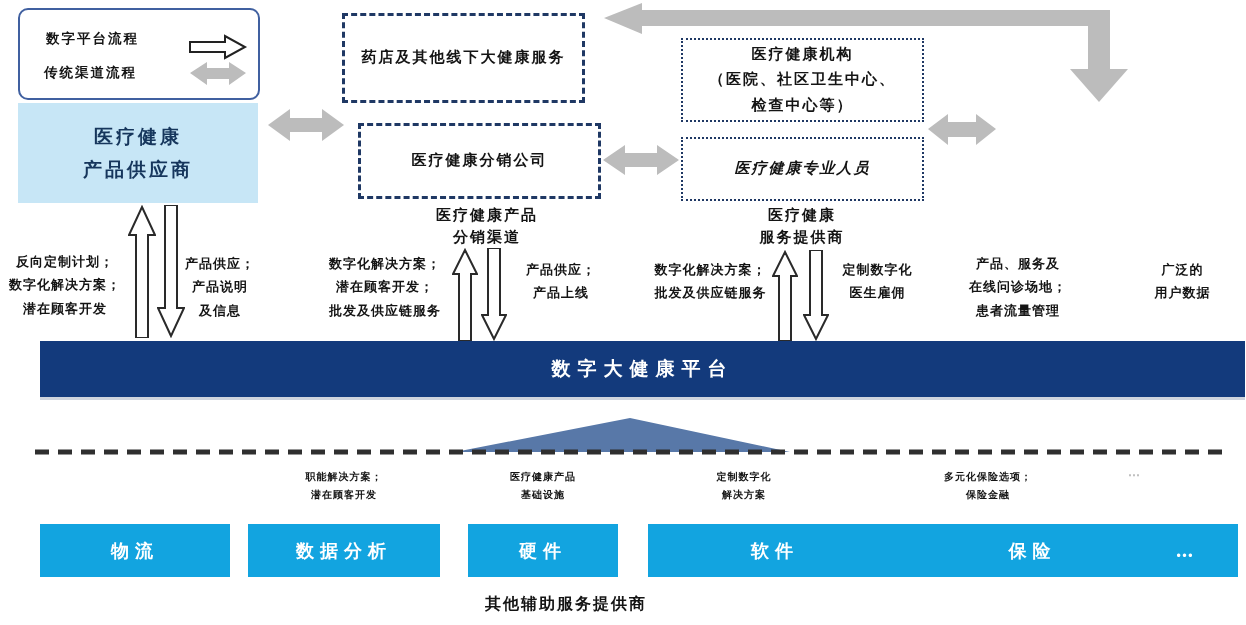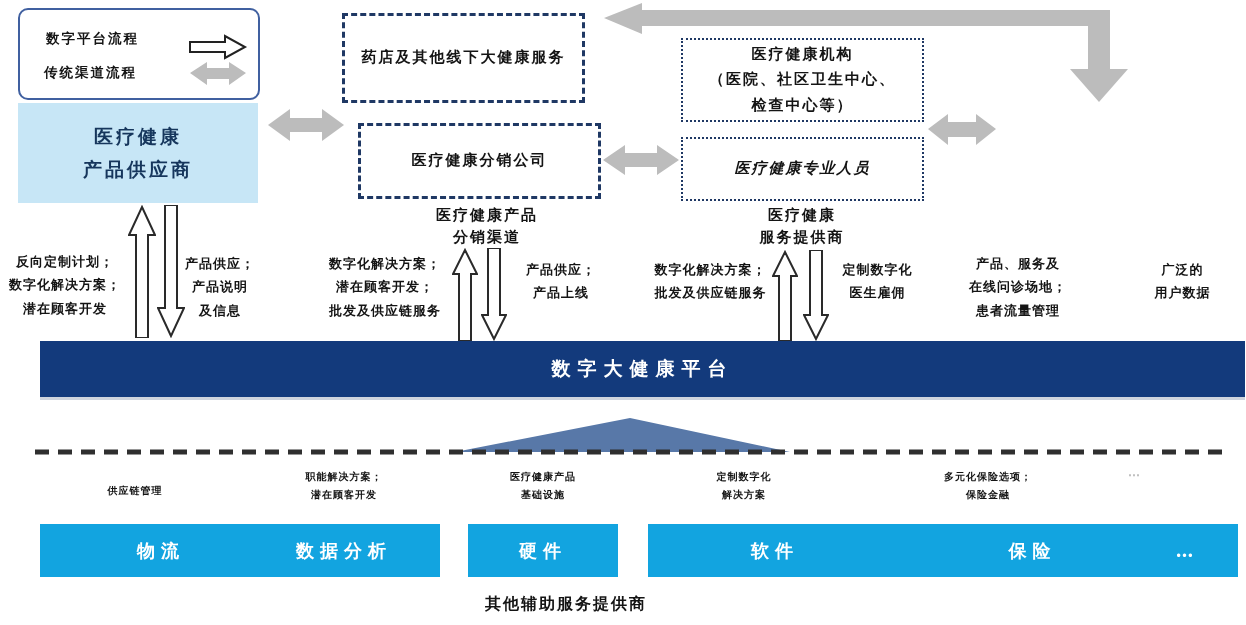--- a/index.html
+++ b/index.html
@@ -135,32 +135,31 @@
 
   <div class="abs center platform txt">数字大健康平台</div>
 
   <svg class="abs" style="left:455px;top:416px;" width="335" height="36" viewBox="0 0 335 36">
     <polygon points="0,36 175,2 335,36" fill="#5878a8"></polygon>
   </svg>
   <svg class="abs" style="left:35px;top:449px;" width="1190" height="6" viewBox="0 0 1190 6">
     <line x1="0" y1="3" x2="1190" y2="3" stroke="#2f2f2f" stroke-width="5" stroke-dasharray="14 9"></line>
   </svg>
 
-  <div class="abs support-label txt" style="left:55px;top:482px;width:160px;">供应链管理</div>
   <div class="abs support-label txt" style="left:254px;top:468px;width:180px;">职能解决方案；
 潜在顾客开发</div>
   <div class="abs support-label txt" style="left:458px;top:468px;width:170px;">医疗健康产品
 基础设施</div>
   <div class="abs support-label txt" style="left:664px;top:468px;width:160px;">定制数字化
 解决方案</div>
   <div class="abs support-label txt" style="left:903px;top:468px;width:170px;">多元化保险选项；
 保险金融</div>
   <div class="abs support-label faint-dots txt" style="left:1115px;top:465px;width:40px;">⋯</div>
 
-  <div class="abs center support-box txt" style="left:40px;width:190px;padding-left:26px;">物流</div>
+  <div class="abs center support-box txt" style="left:40px;width:190px;">物流</div>
   <div class="abs center support-box txt" style="left:248px;width:192px;">数据分析</div>
   <div class="abs center support-box txt" style="left:468px;width:150px;">硬件</div>
   <div class="abs center support-box txt" style="left:648px;width:192px;padding-left:31px;">软件</div>
   <div class="abs center support-box txt" style="left:862px;width:253px;padding-left:44px;">保险</div>
   <div class="abs center support-box txt" style="left:1133px;width:105px;letter-spacing:2px;">…</div>
 
   <div class="abs caption txt">其他辅助服务提供商</div>
 
 </div>
 

